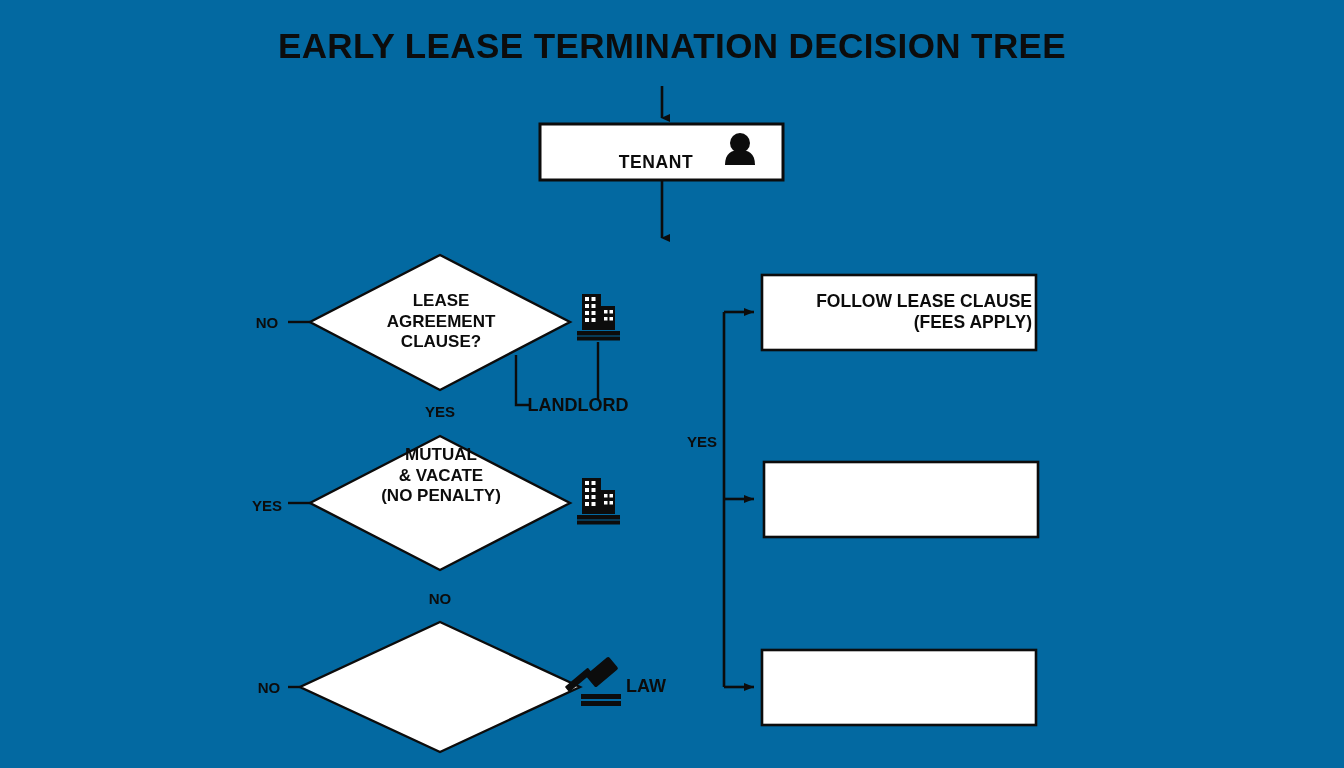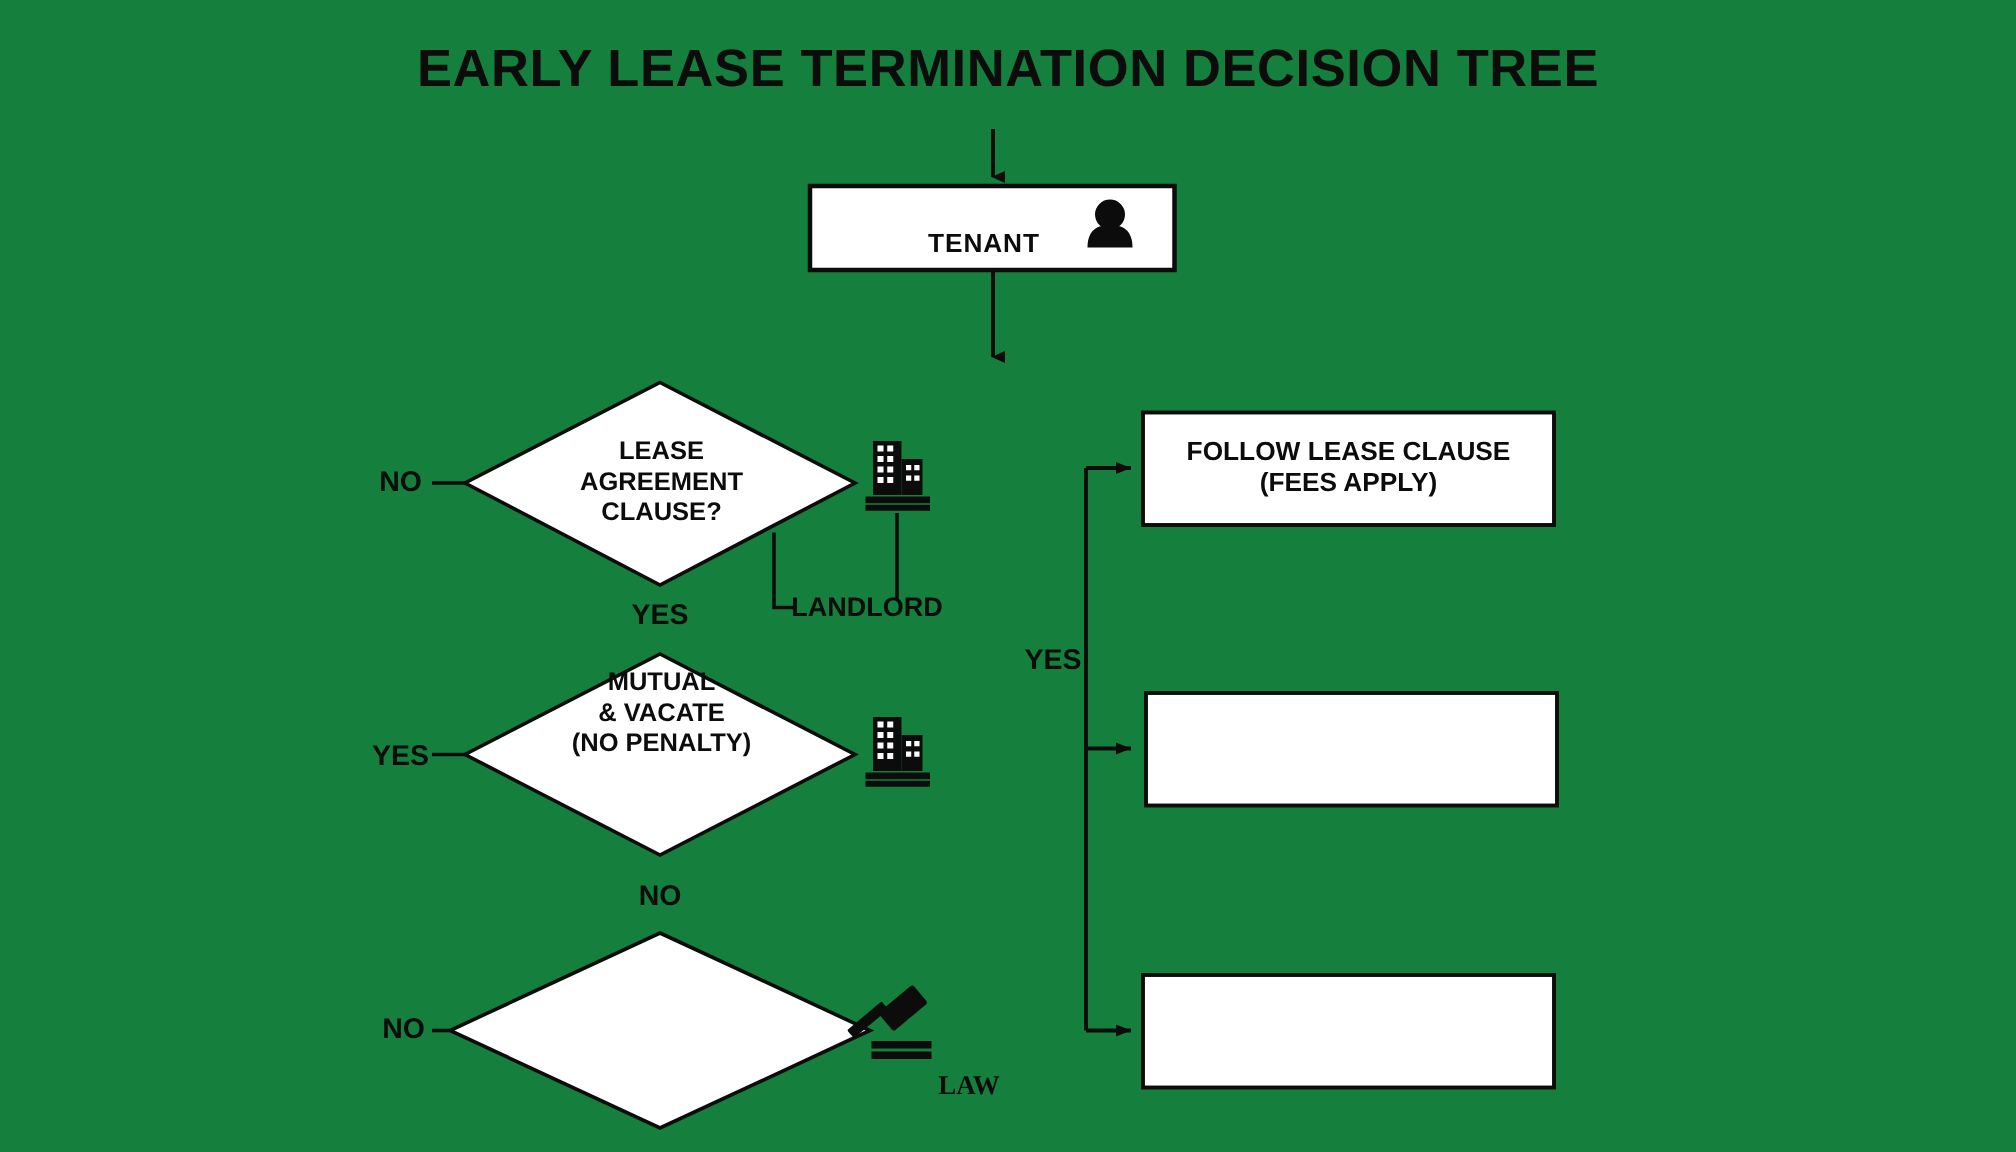--- a/index.html
+++ b/index.html
@@ -11,21 +11,21 @@
     width: 1344px;
     height: 768px;
     font-family: "Liberation Sans", sans-serif;
     color: #111111;
     overflow: hidden;
   }
   #canvas {
     position: relative;
     width: 1344px;
     height: 768px;
-    background: #15803d;
+    background: #0369a1;
   }
   .abs { position: absolute; }
 
   
   #page-title {
     position: absolute;
     left: 0;
     top: 26px;
     width: 1344px;
     text-align: center;
@@ -48,21 +48,21 @@
   .node-label {
     position: absolute;
     text-align: center;
     font-weight: bold;
     color: #0c0c0c;
     line-height: 1.22;
     white-space: pre-line;
   }
   .box-label   { font-size: 17.5px; }
   .dia-label   { font-size: 17px; }
-  .edge-label  { font-size: 19px; font-weight: bold; color: #0c0c0c; }
+  .edge-label  { font-size: 15px; font-weight: bold; color: #0c0c0c; }
   .actor-label { font-size: 18px; font-weight: bold; color: #0c0c0c; text-align: right; }
   .tenant-label{ font-size: 17.5px; font-weight: bold; letter-spacing: 0.6px; }
 
   .center-xy {
     transform: translate(-50%, -50%);
   }
 </style>
 </head>
 <body>
 
@@ -175,20 +175,20 @@
   <div class="edge-label center-xy abs" style="left:440px; top:411px;">YES</div>
   <div class="actor-label center-xy abs" style="left:578px; top:405px;">LANDLORD</div>
 
   <div class="node-label dia-label center-xy" style="left:441px; top:476px; width:195px;">MUTUAL
 &amp; VACATE
 (NO PENALTY)</div>
   <div class="edge-label center-xy abs" style="left:267px; top:505px;">YES</div>
   <div class="edge-label center-xy abs" style="left:440px; top:598px;">NO</div>
 
   <div class="edge-label center-xy abs" style="left:269px; top:687px;">NO</div>
-  <div class="actor-label center-xy abs" style="left:646px; top:724px;font-family:Liberation Serif, serif;">LAW</div>
+  <div class="actor-label center-xy abs" style="left:646px; top:686px;">LAW</div>
 
   <div class="edge-label center-xy abs" style="left:702px; top:441px;">YES</div>
 
-  <div class="node-label box-label center-xy" style="left:899px; top:312px; width:266px;">FOLLOW LEASE CLAUSE
+  <div class="node-label box-label center-xy" style="left:899px; top:312px; width:266px;text-align:right;">FOLLOW LEASE CLAUSE
 (FEES APPLY)</div>
 
 </div>
 
 </body></html>

